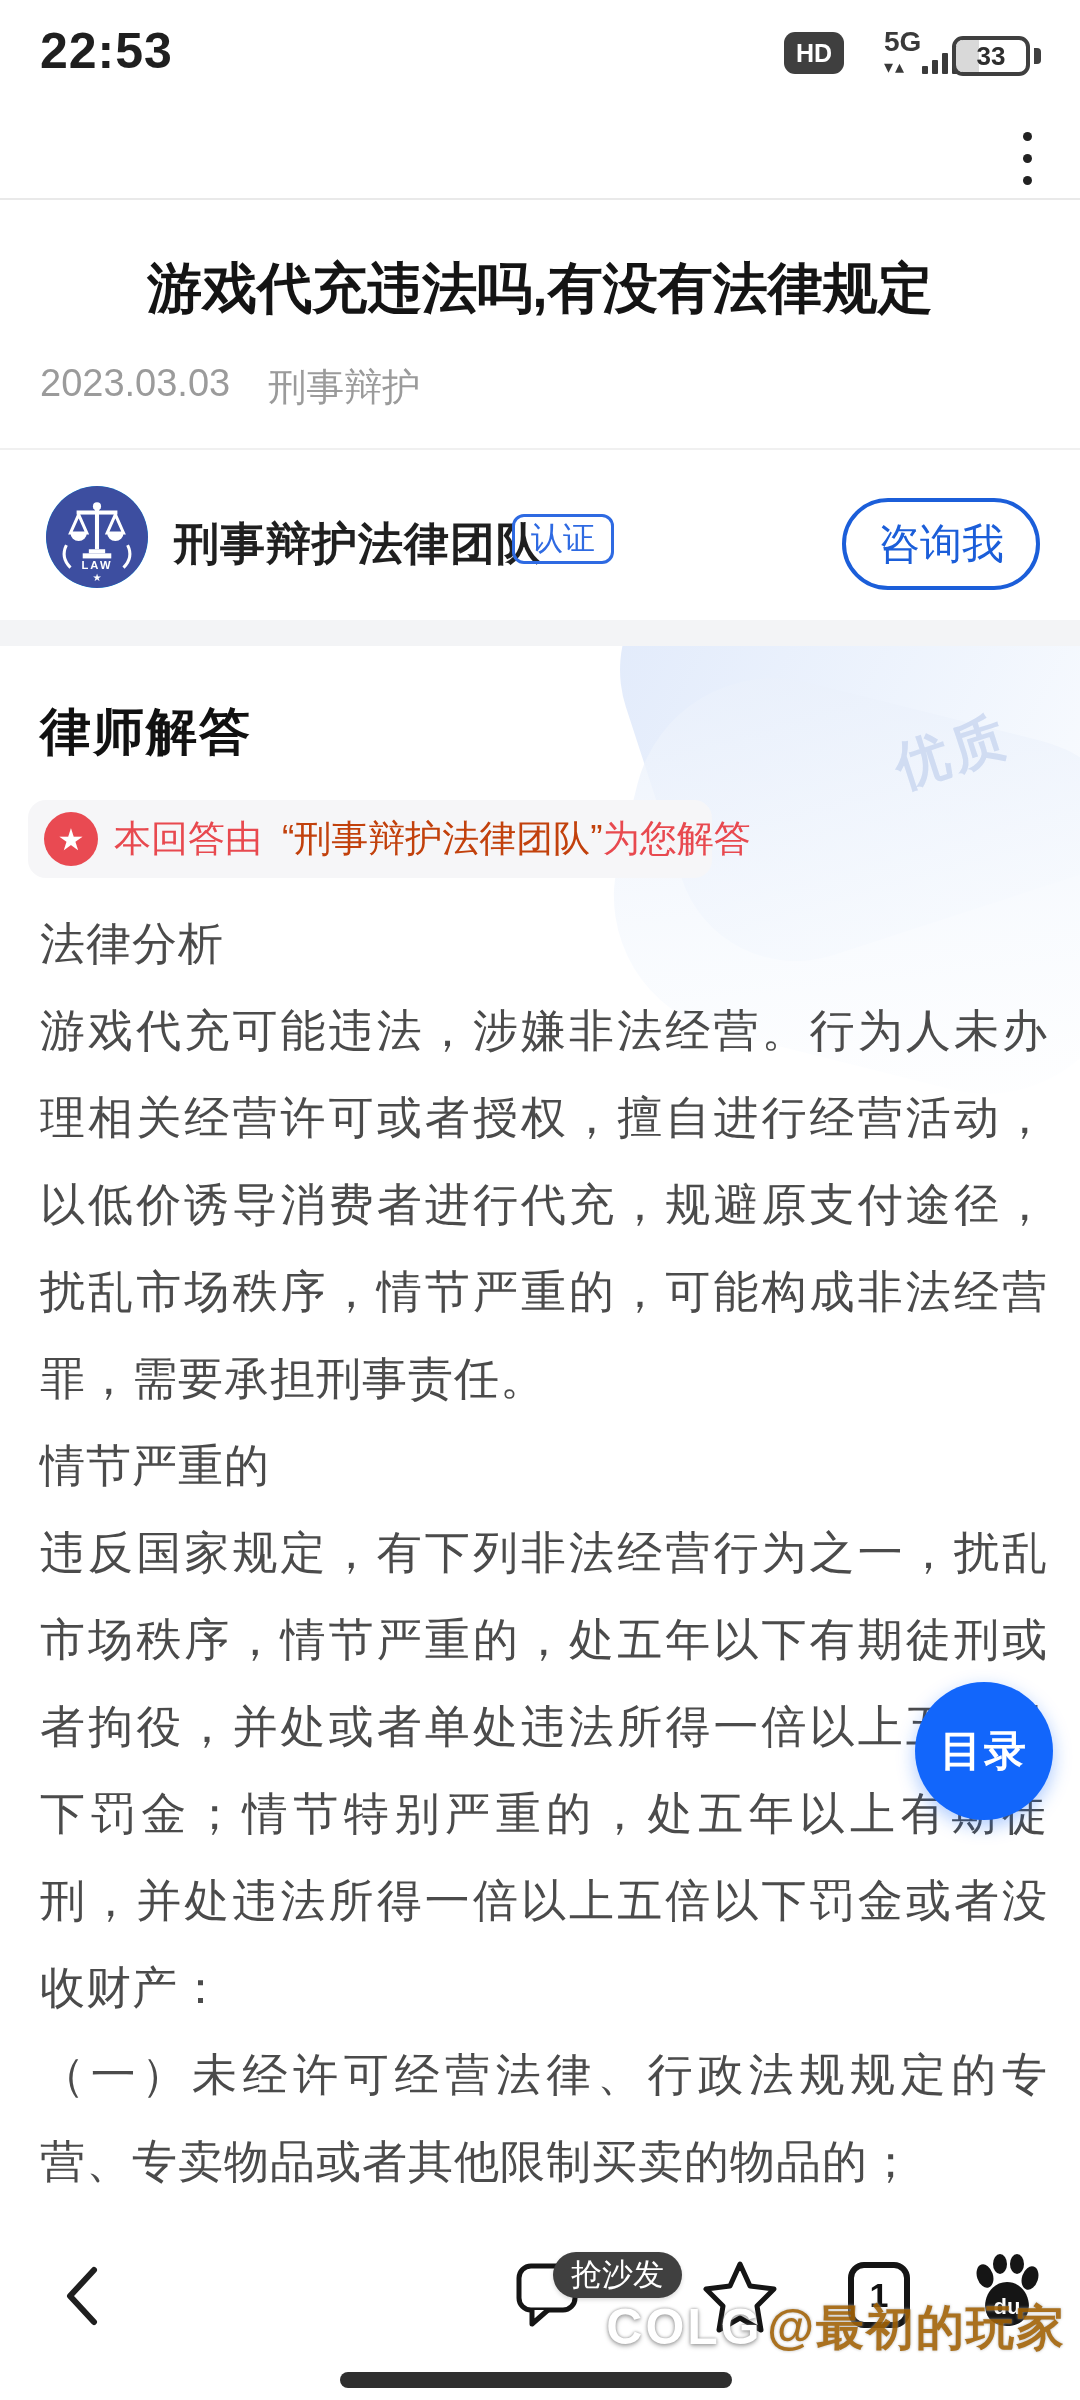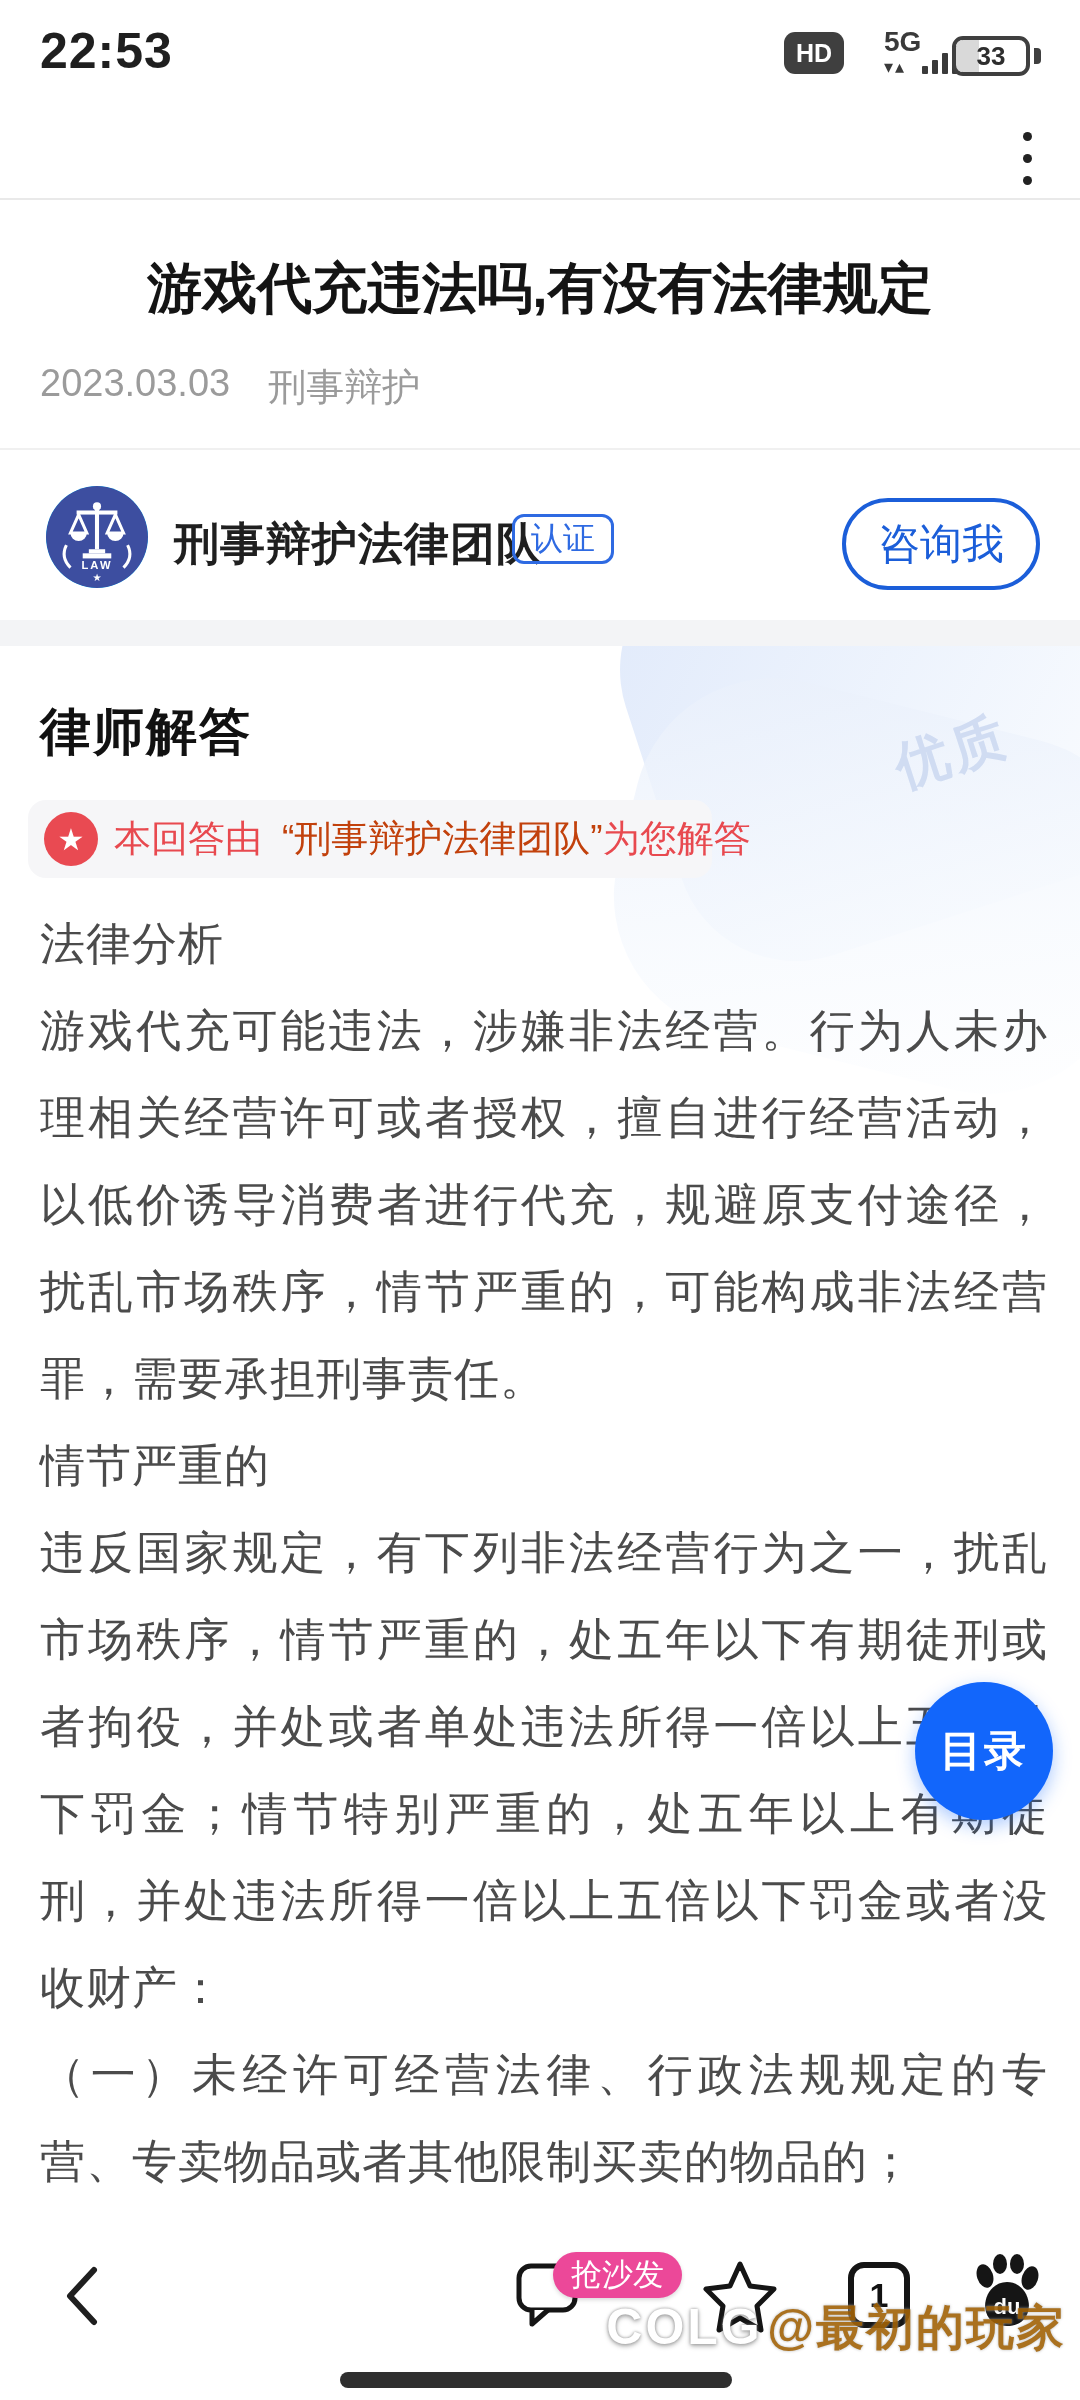--- a/index.html
+++ b/index.html
@@ -67,21 +67,21 @@
 
   
   .toc{left:915px;top:1682px;width:138px;height:138px;border-radius:50%;background:#1266fb;color:#fff;
        font-size:42px;font-weight:600;display:flex;align-items:center;justify-content:center;
        letter-spacing:2px;box-shadow:0 6px 18px rgba(18,102,251,.35);}
 
   
   .bottom{left:0;top:2248px;width:1080px;height:152px;background:#fff;}
   .back{left:52px;top:2262px;width:64px;height:68px;}
   .bubble{left:514px;top:2260px;width:66px;height:70px;}
-  .hot-badge{left:553px;top:2252px;height:46px;padding:0 18px;background:#ec4899;border-radius:24px;
+  .hot-badge{left:553px;top:2252px;height:46px;padding:0 18px;background:#404040;border-radius:24px;
              color:#fff;font-size:31px;display:flex;align-items:center;box-shadow:0 2px 4px rgba(0,0,0,.15);}
   .fav{left:700px;top:2258px;width:80px;height:78px;}
   .tabs{left:848px;top:2262px;width:62px;height:66px;border:6px solid #151515;border-radius:16px;
         box-sizing:border-box;display:flex;align-items:center;justify-content:center;
         font-size:34px;font-weight:700;color:#111;}
   .paw{left:974px;top:2254px;width:66px;height:74px;}
   .wm{left:0;top:2296px;width:1066px;text-align:right;white-space:nowrap;}
   .wm .logo{font-size:50px;font-weight:900;color:#fff;letter-spacing:3px;
             text-shadow:0 0 3px #9a9a9a,0 2px 5px rgba(0,0,0,.35);}
   .wm .handle{font-size:48px;font-weight:700;color:#a16207;opacity:.9;letter-spacing:2px;

